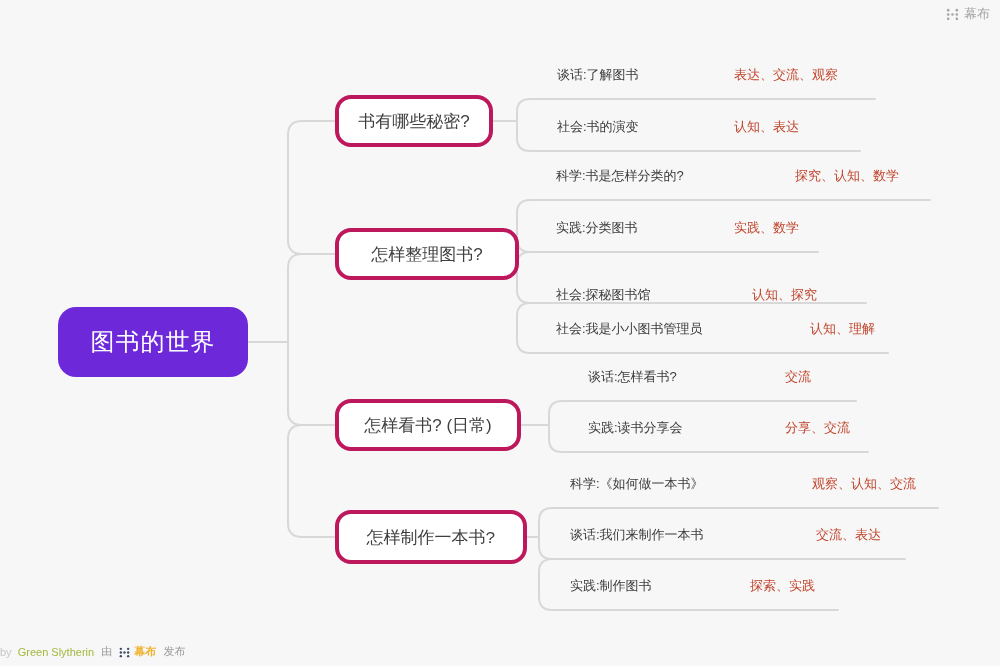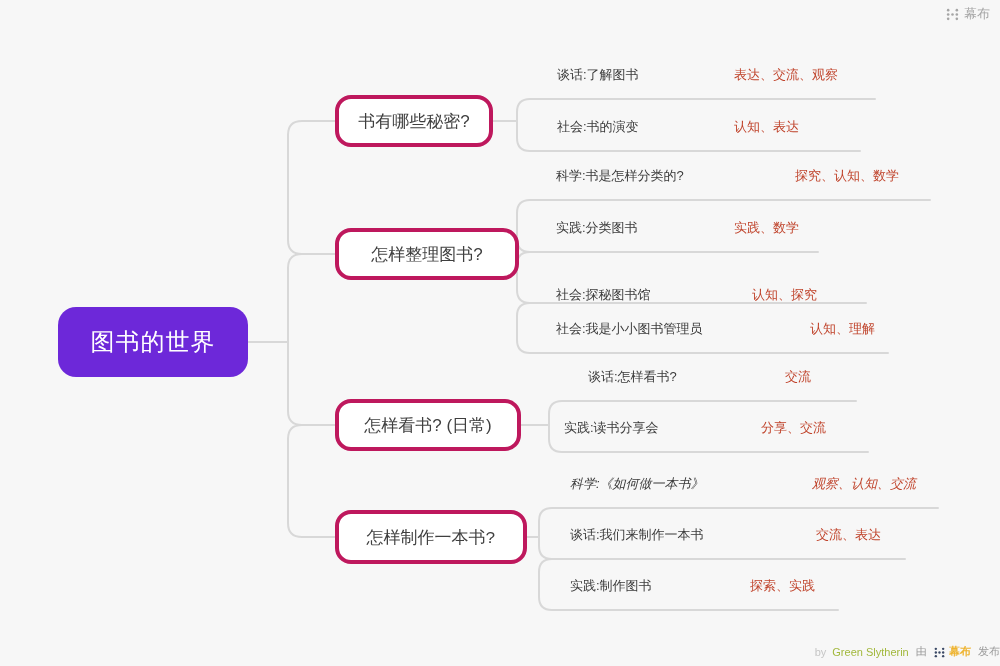--- a/index.html
+++ b/index.html
@@ -15,21 +15,21 @@
     color:#3f3f3f;font-size:17px;cursor:pointer;white-space:nowrap;}
   .row{position:absolute;height:26px;line-height:26px;font-size:13px;cursor:pointer;
     white-space:nowrap;}
   .rlabel{position:absolute;left:0;top:0;color:#3b3b3b;}
   .rtags{position:absolute;top:0;color:#c0442c;}
 
   .brandtag{position:absolute;top:5px;right:10px;display:flex;align-items:center;gap:5px;
     color:#a5a5a5;font-size:13px;cursor:pointer;}
   .brandtag svg{display:block;}
 
-  .footer{position:absolute;left:0;right:0;bottom:7px;text-align:right;font-size:11px;
+  .footer{position:absolute;left:0;right:0;bottom:7px;text-align:left;font-size:11px;
     color:#9a9a9a;margin-top:8px;}
   .footer *{vertical-align:middle;}
   .f-by{color:#c6c6c6;margin-right:3px;}
   .f-author{color:#a2b83c;margin-right:4px;text-decoration:none;cursor:pointer;}
   .f-via{color:#9a9a9a;}
   .f-icon{display:inline-block;margin:0 1px 0 4px;}
   .f-brand{color:#eeb32f;font-weight:bold;text-decoration:none;cursor:pointer;margin-right:4px;}
 </style>
 </head>
 <body>
@@ -67,26 +67,26 @@
       </div>
       <div class="row" style="left: 556px; top: 316px; width: 332px;">
         <span class="rlabel">社会:我是小小图书管理员</span>
         <span class="rtags" style="left: 254px;">认知、理解</span>
       </div>
       <div class="bnode" style="left: 335px; top: 399px; width: 186px; height: 52px;">怎样看书? (日常)</div>
       <div class="row" style="left: 588px; top: 364px; width: 268px;">
         <span class="rlabel">谈话:怎样看书?</span>
         <span class="rtags" style="left: 197px;">交流</span>
       </div>
-      <div class="row" style="left: 564px; top: 415px; width: 280px;">
+      <div class="row" style="left: 588px; top: 415px; width: 280px;">
         <span class="rlabel">实践:读书分享会</span>
         <span class="rtags" style="left: 197px;">分享、交流</span>
       </div>
       <div class="bnode" style="left: 335px; top: 510px; width: 192px; height: 54px; font-family: Liberation Mono, monospace;">怎样制作一本书?</div>
-      <div class="row" style="left: 570px; top: 471px; width: 368px; font-style: italic;">
+      <div class="row" style="left: 570px; top: 471px; width: 368px;">
         <span class="rlabel">科学:《如何做一本书》</span>
         <span class="rtags" style="left: 242px;">观察、认知、交流</span>
       </div>
       <div class="row" style="left: 570px; top: 522px; width: 335px;">
         <span class="rlabel">谈话:我们来制作一本书</span>
         <span class="rtags" style="left: 246px;">交流、表达</span>
       </div>
       <div class="row" style="left: 570px; top: 573px; width: 268px;">
         <span class="rlabel">实践:制作图书</span>
         <span class="rtags" style="left: 180px;">探索、实践</span>

